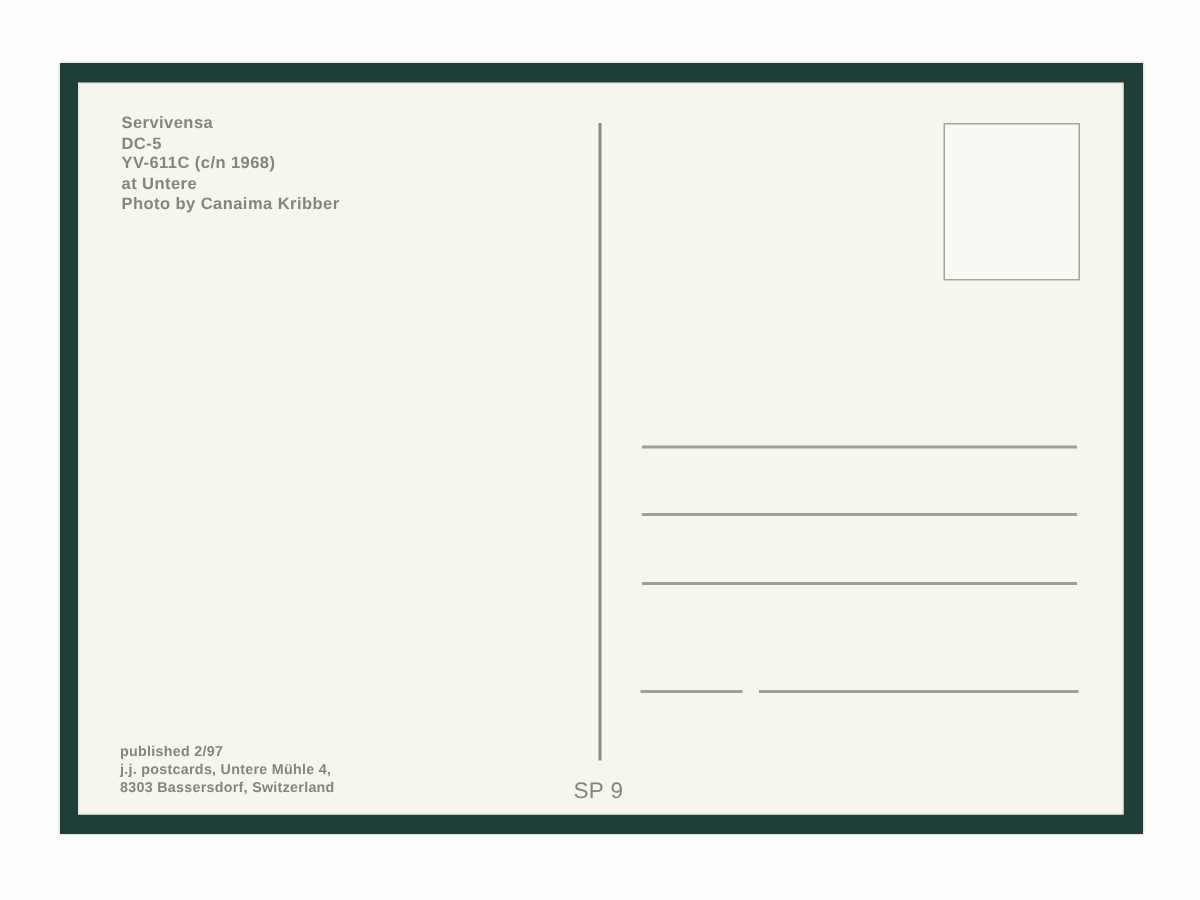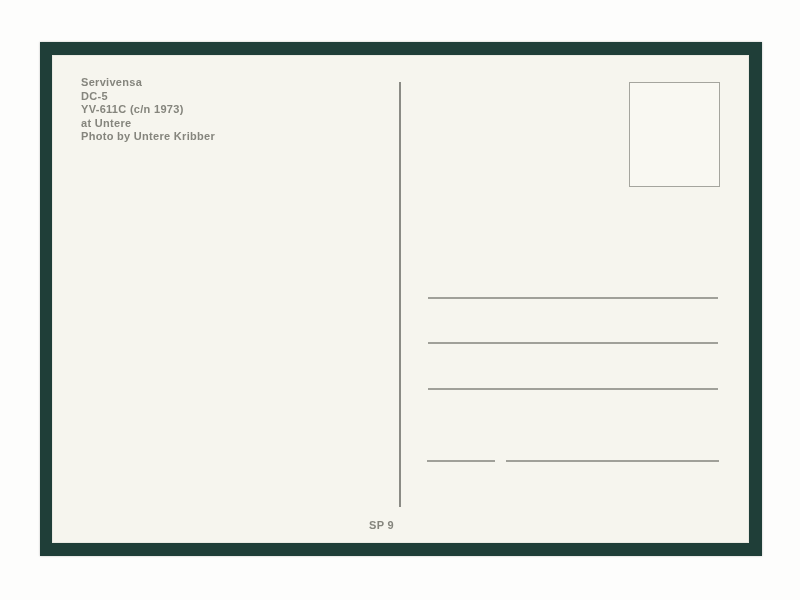--- a/index.html
+++ b/index.html
@@ -82,49 +82,55 @@
     font-weight: 600;
     line-height: 12px;
     letter-spacing: 0.2px;
     white-space: nowrap;
   }
   .series-code {
     position: absolute;
     left: 317px;
     top: 464px;
     width: 60px;
+    text-align: center;
     color: #85857d;
-    font-size: 11px;
-    font-weight: 700;
+    font-size: 15px;
+    font-weight: 400;
     letter-spacing: 0.3px;
   }
 </style>
 </head>
 <body>
 
 <div class="scan">
   <div class="frame">
     <div class="card">
 
       <div class="caption-block">
         <div>Servivensa</div>
         <div>DC-5</div>
-        <div>YV-611C (c/n 1973)</div>
+        <div>YV-611C (c/n 1968)</div>
         <div>at Untere</div>
-        <div>Photo by Untere Kribber</div>
+        <div>Photo by Canaima Kribber</div>
       </div>
 
       <div class="divider"></div>
 
       <div class="stamp-box"></div>
 
       <div class="addr-line addr-1"></div>
       <div class="addr-line addr-2"></div>
       <div class="addr-line addr-3"></div>
       <div class="addr-line addr-4a"></div>
       <div class="addr-line addr-4b"></div>
 
+      <div class="publisher-block">
+        <div>published 2/97</div>
+        <div>j.j. postcards, Untere Mühle 4,</div>
+        <div>8303 Bassersdorf, Switzerland</div>
+      </div>
 
       <div class="series-code">SP 9</div>
 
     </div>
   </div>
 </div>
 
 </body></html>

